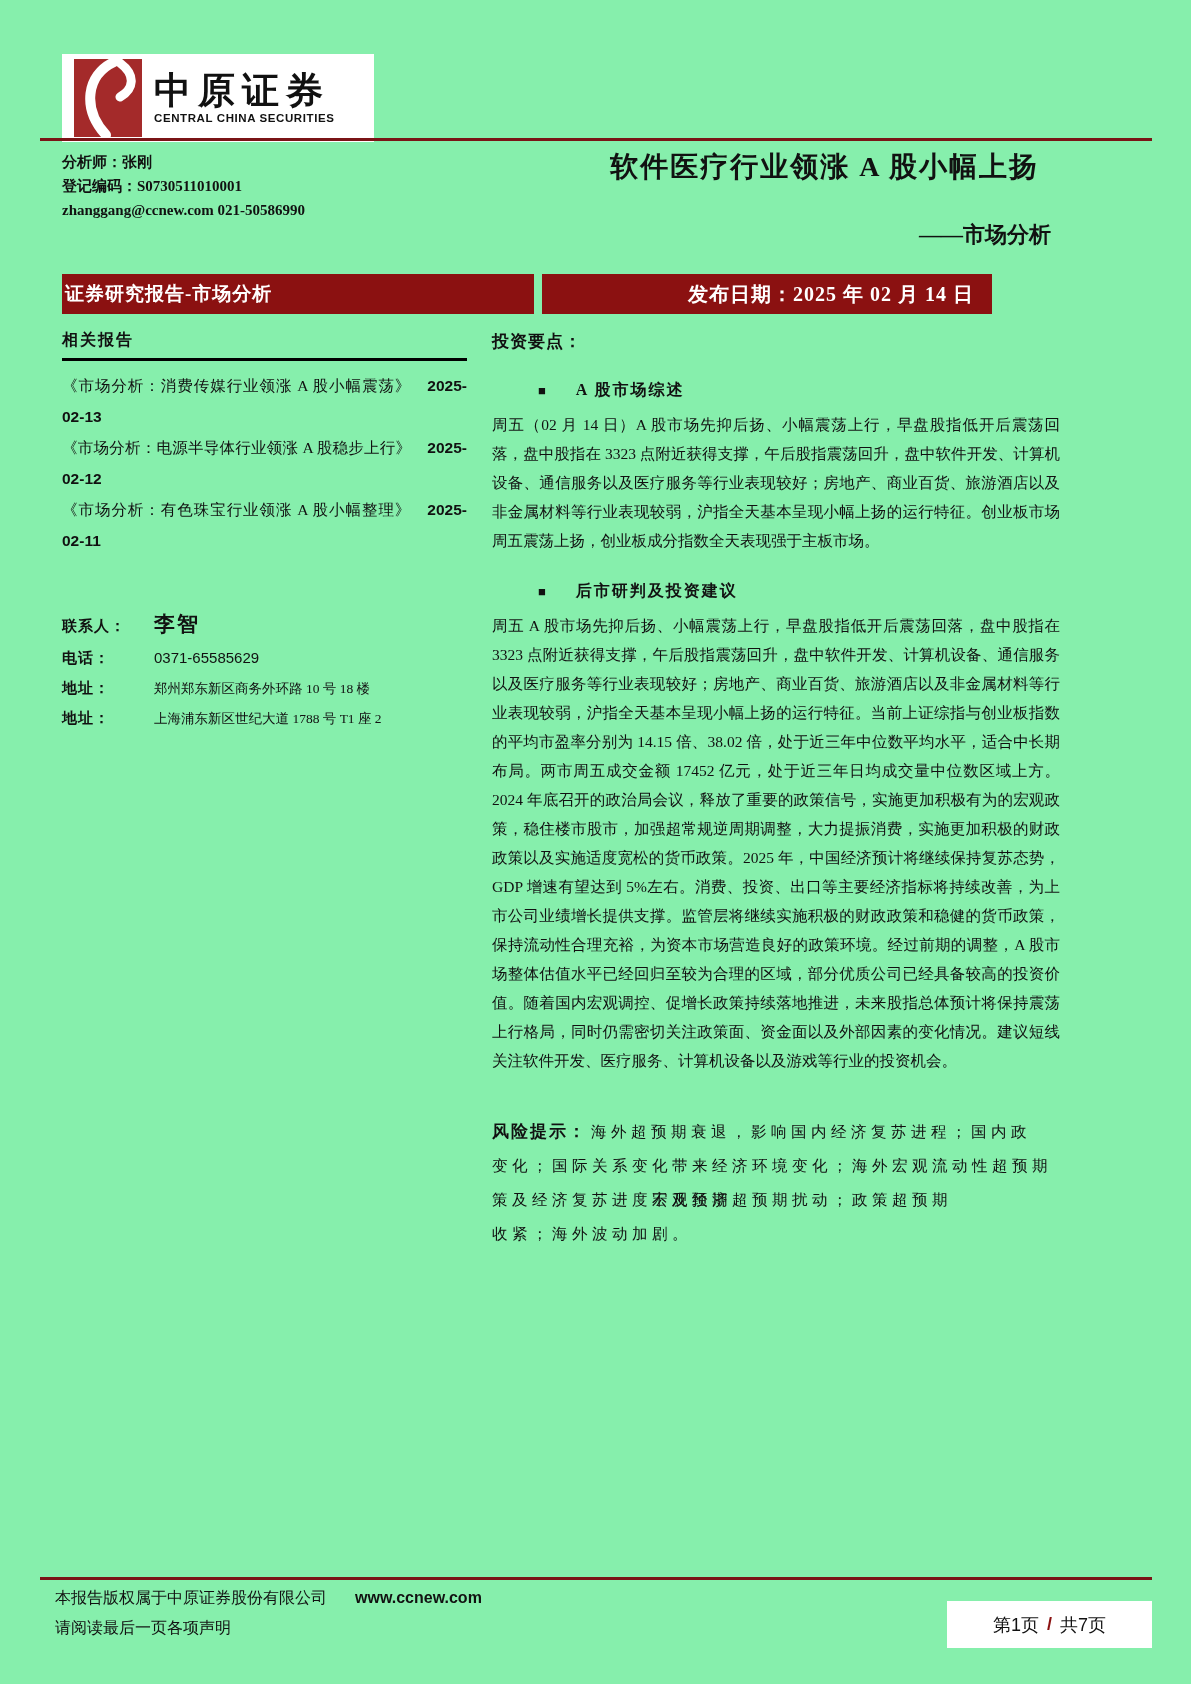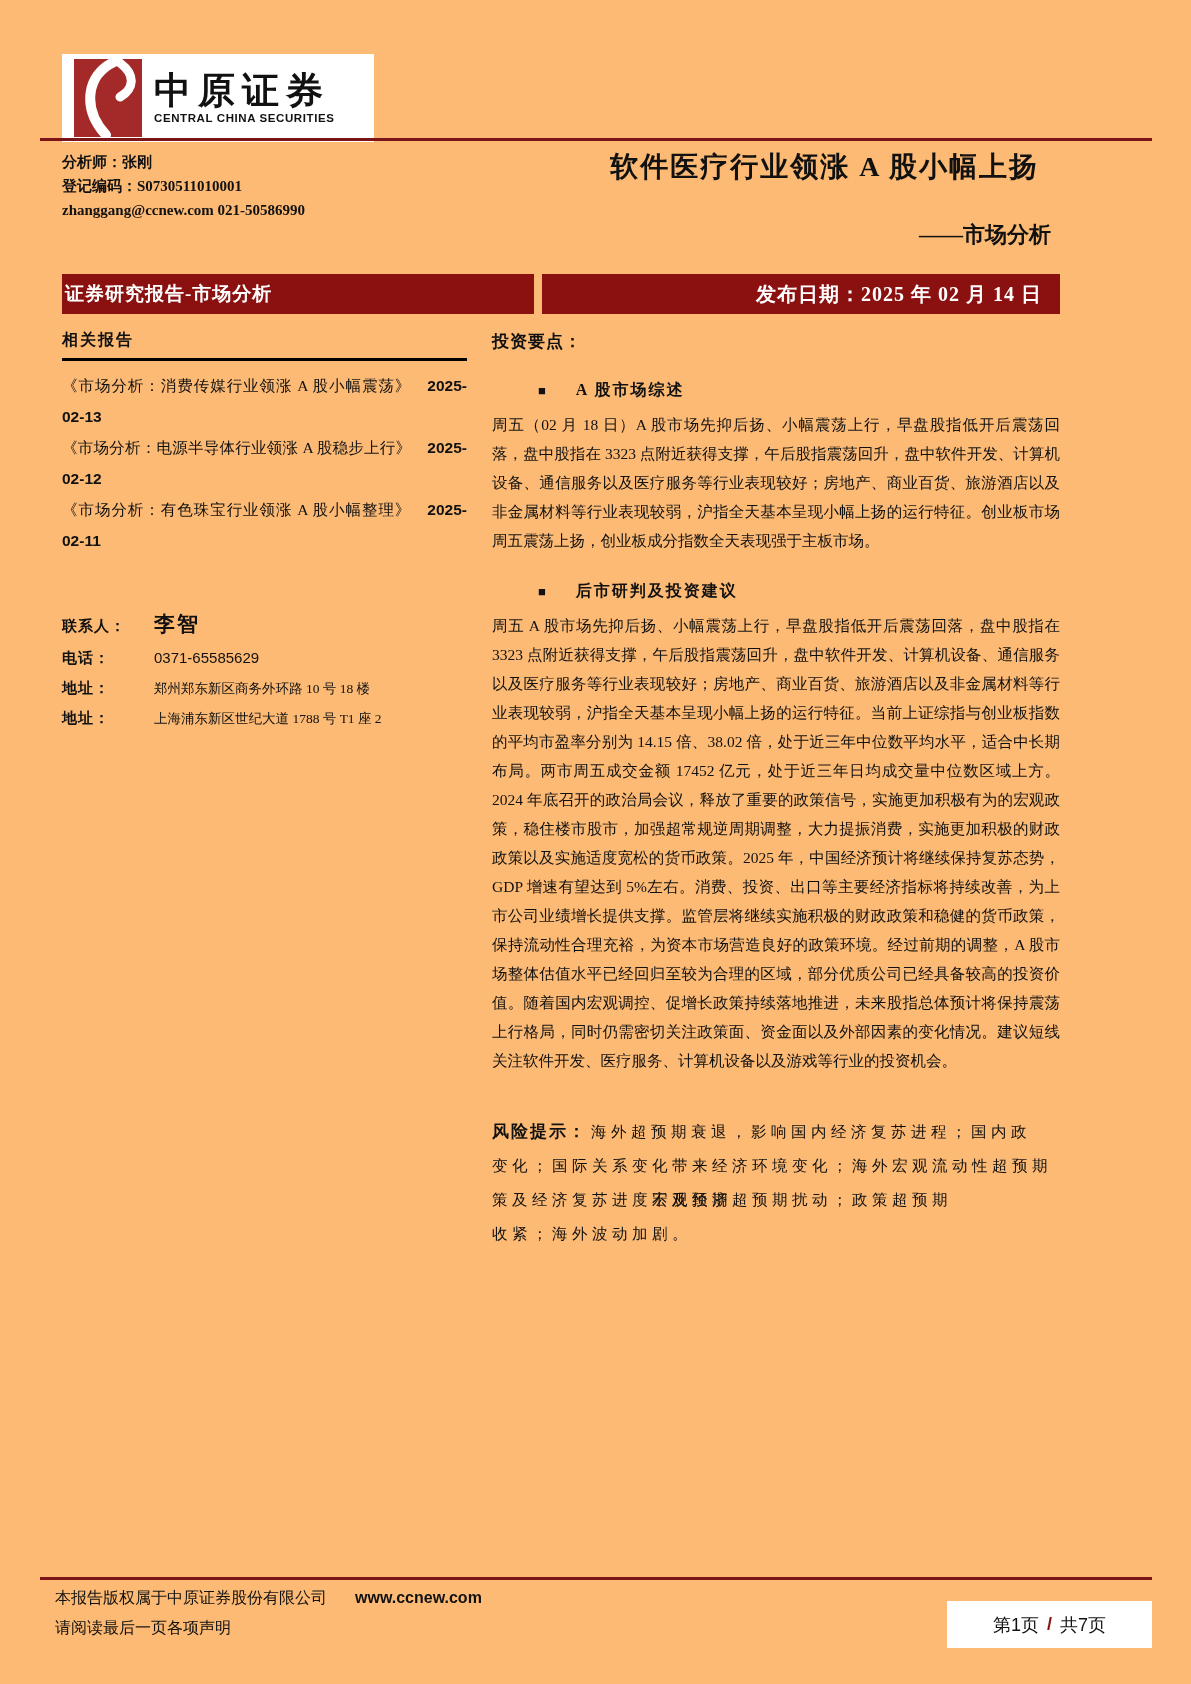--- a/index.html
+++ b/index.html
@@ -1,37 +1,37 @@
 <!DOCTYPE html>
 <html><head>
 <meta charset="utf-8">
 <style>
   html,body { margin:0; padding:0; }
   body { background:#d2e5c8; font-family:"Liberation Serif", serif; color:#111; }
-  .page { position:relative; width:1191px; height:1684px; background:#fdba74; overflow:hidden; }
+  .page { position:relative; width:1191px; height:1684px; background:#86efac; overflow:hidden; }
 
   
   .logo-box { position:absolute; left:62px; top:54px; width:312px; height:88px; background:#ffffff; display:flex; align-items:center; }
   .logo-mark { width:68px; height:78px; margin-left:12px; flex:0 0 auto; }
   .logo-text { margin-left:12px; }
   .logo-cn { font-size:37px; font-weight:700; letter-spacing:7px; line-height:40px; font-family:"Liberation Serif", serif; white-space:nowrap; }
   .logo-en { font-size:11.5px; font-weight:700; letter-spacing:0.6px; line-height:14px; font-family:"Liberation Sans", sans-serif; white-space:nowrap; }
 
   .top-rule { position:absolute; left:40px; top:138px; width:1112px; height:3px; background:#7a1416; }
 
   .analyst { position:absolute; left:62px; top:150px; font-size:15px; font-weight:700; line-height:24px; }
   .analyst .row { white-space:nowrap; }
 
   .doc-title { position:absolute; top:148px; right:152px; font-size:28px; font-weight:700; letter-spacing:2px; white-space:nowrap; }
   .doc-subtitle { position:absolute; top:220px; right:140px; font-size:22px; font-weight:700; white-space:nowrap; }
 
   
   .banner-left { position:absolute; left:62px; top:274px; width:472px; height:40px; background:#8b1111; color:#fff;
                  font-size:19px; font-weight:700; line-height:40px; padding-left:3px; box-sizing:border-box; letter-spacing:1px; }
-  .banner-right { position:absolute; left:542px; top:274px; width:518px; height:40px; background:#8b1111; color:#fff;
+  .banner-right { position:absolute; left:542px; top:274px; width:450px; height:40px; background:#8b1111; color:#fff;
                   font-size:20px; font-weight:700; line-height:40px; text-align:right; padding-right:18px; box-sizing:border-box; letter-spacing:1px; }
 
   
   .aside { position:absolute; left:62px; top:330px; width:405px; }
   .related-title { font-size:16px; font-weight:700; letter-spacing:2px; }
   .related-rule { height:3px; background:#000; margin:7px 0 9px 0; width:405px; }
   .report-item { font-size:15.5px; line-height:31px; text-align:justify; }
   .report-date { font-family:"Liberation Sans", sans-serif; font-weight:700; margin-left:16px; }
   .contacts { margin-top:54px; }
   .contact-row { display:flex; margin-bottom:11px; align-items:baseline; }
@@ -123,21 +123,21 @@
     </div>
   </aside>
 
   <main class="main">
     <div class="main-heading">投资要点：</div>
 
     <div class="section-head">
       <span class="bullet">■</span>
       <span class="section-title">A 股市场综述</span>
     </div>
-    <div class="para">周五（02 月 18 日）A 股市场先抑后扬、小幅震荡上行，早盘股指低开后震荡回落，盘中股指在 3323 点附近获得支撑，午后股指震荡回升，盘中软件开发、计算机设备、通信服务以及医疗服务等行业表现较好；房地产、商业百货、旅游酒店以及非金属材料等行业表现较弱，沪指全天基本呈现小幅上扬的运行特征。创业板市场周五震荡上扬，创业板成分指数全天表现强于主板市场。</div>
+    <div class="para">周五（02 月 14 日）A 股市场先抑后扬、小幅震荡上行，早盘股指低开后震荡回落，盘中股指在 3323 点附近获得支撑，午后股指震荡回升，盘中软件开发、计算机设备、通信服务以及医疗服务等行业表现较好；房地产、商业百货、旅游酒店以及非金属材料等行业表现较弱，沪指全天基本呈现小幅上扬的运行特征。创业板市场周五震荡上扬，创业板成分指数全天表现强于主板市场。</div>
 
     <div class="section-head">
       <span class="bullet">■</span>
       <span class="section-title">后市研判及投资建议</span>
     </div>
     <div class="para">周五 A 股市场先抑后扬、小幅震荡上行，早盘股指低开后震荡回落，盘中股指在 3323 点附近获得支撑，午后股指震荡回升，盘中软件开发、计算机设备、通信服务以及医疗服务等行业表现较好；房地产、商业百货、旅游酒店以及非金属材料等行业表现较弱，沪指全天基本呈现小幅上扬的运行特征。当前上证综指与创业板指数的平均市盈率分别为 14.15 倍、38.02 倍，处于近三年中位数平均水平，适合中长期布局。两市周五成交金额 17452 亿元，处于近三年日均成交量中位数区域上方。2024 年底召开的政治局会议，释放了重要的政策信号，实施更加积极有为的宏观政策，稳住楼市股市，加强超常规逆周期调整，大力提振消费，实施更加积极的财政政策以及实施适度宽松的货币政策。2025 年，中国经济预计将继续保持复苏态势，GDP 增速有望达到 5%左右。消费、投资、出口等主要经济指标将持续改善，为上市公司业绩增长提供支撑。监管层将继续实施积极的财政政策和稳健的货币政策，保持流动性合理充裕，为资本市场营造良好的政策环境。经过前期的调整，A 股市场整体估值水平已经回归至较为合理的区域，部分优质公司已经具备较高的投资价值。随着国内宏观调控、促增长政策持续落地推进，未来股指总体预计将保持震荡上行格局，同时仍需密切关注政策面、资金面以及外部因素的变化情况。建议短线关注软件开发、医疗服务、计算机设备以及游戏等行业的投资机会。</div>
 
     <div class="risk">
       <div class="risk-line">
         <span class="risk-label">风险提示：</span><span>海外超预期衰退，影响国内经济复苏进程；国内政</span>

